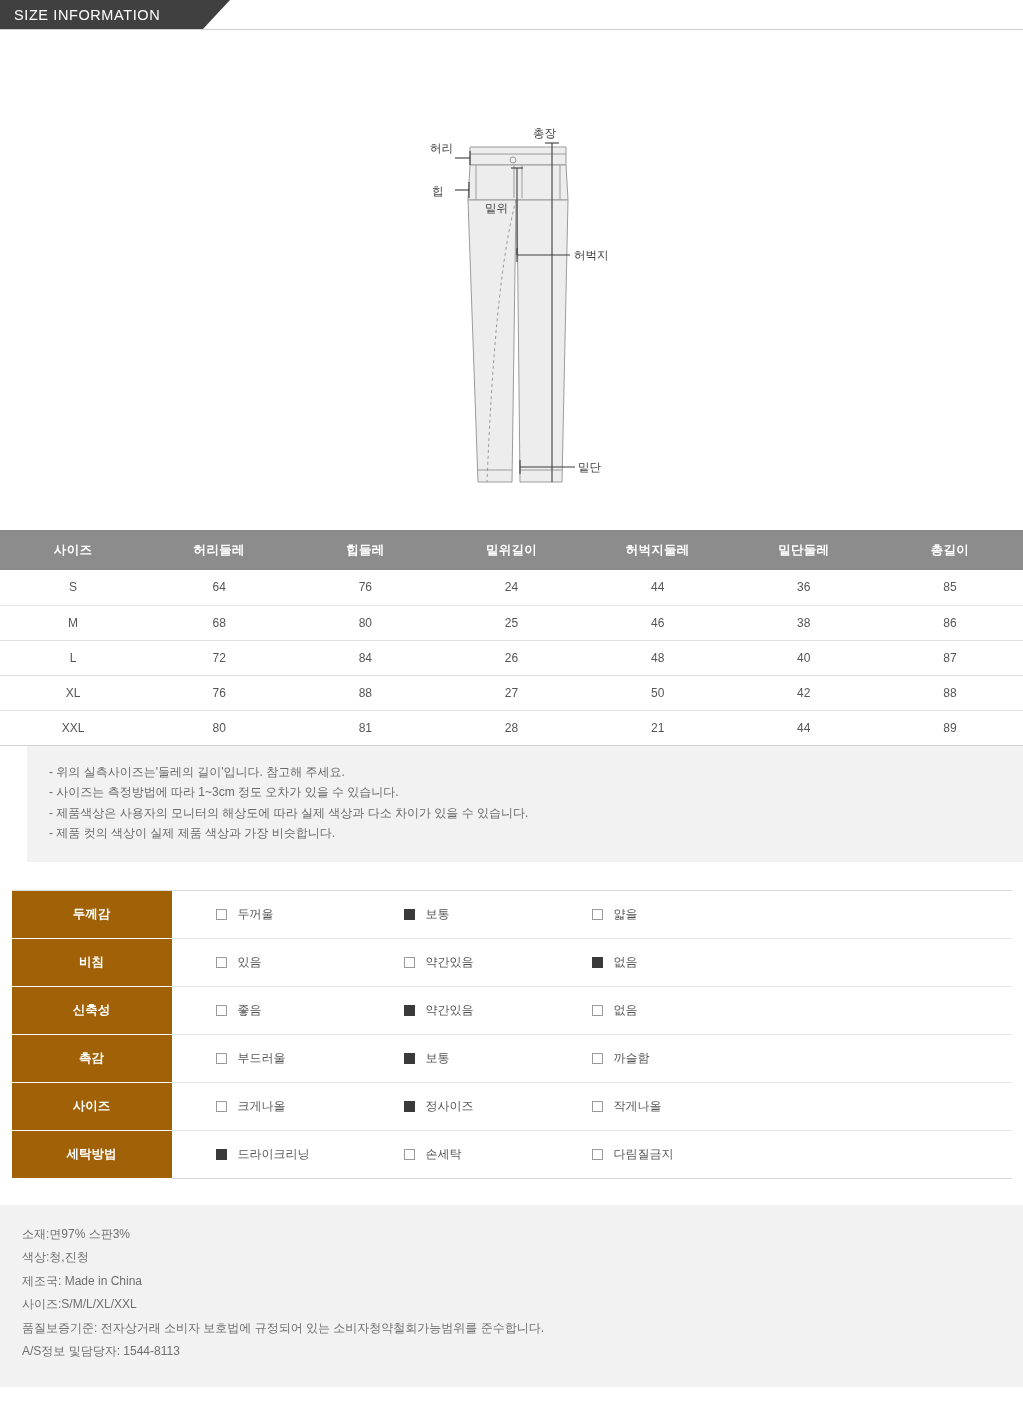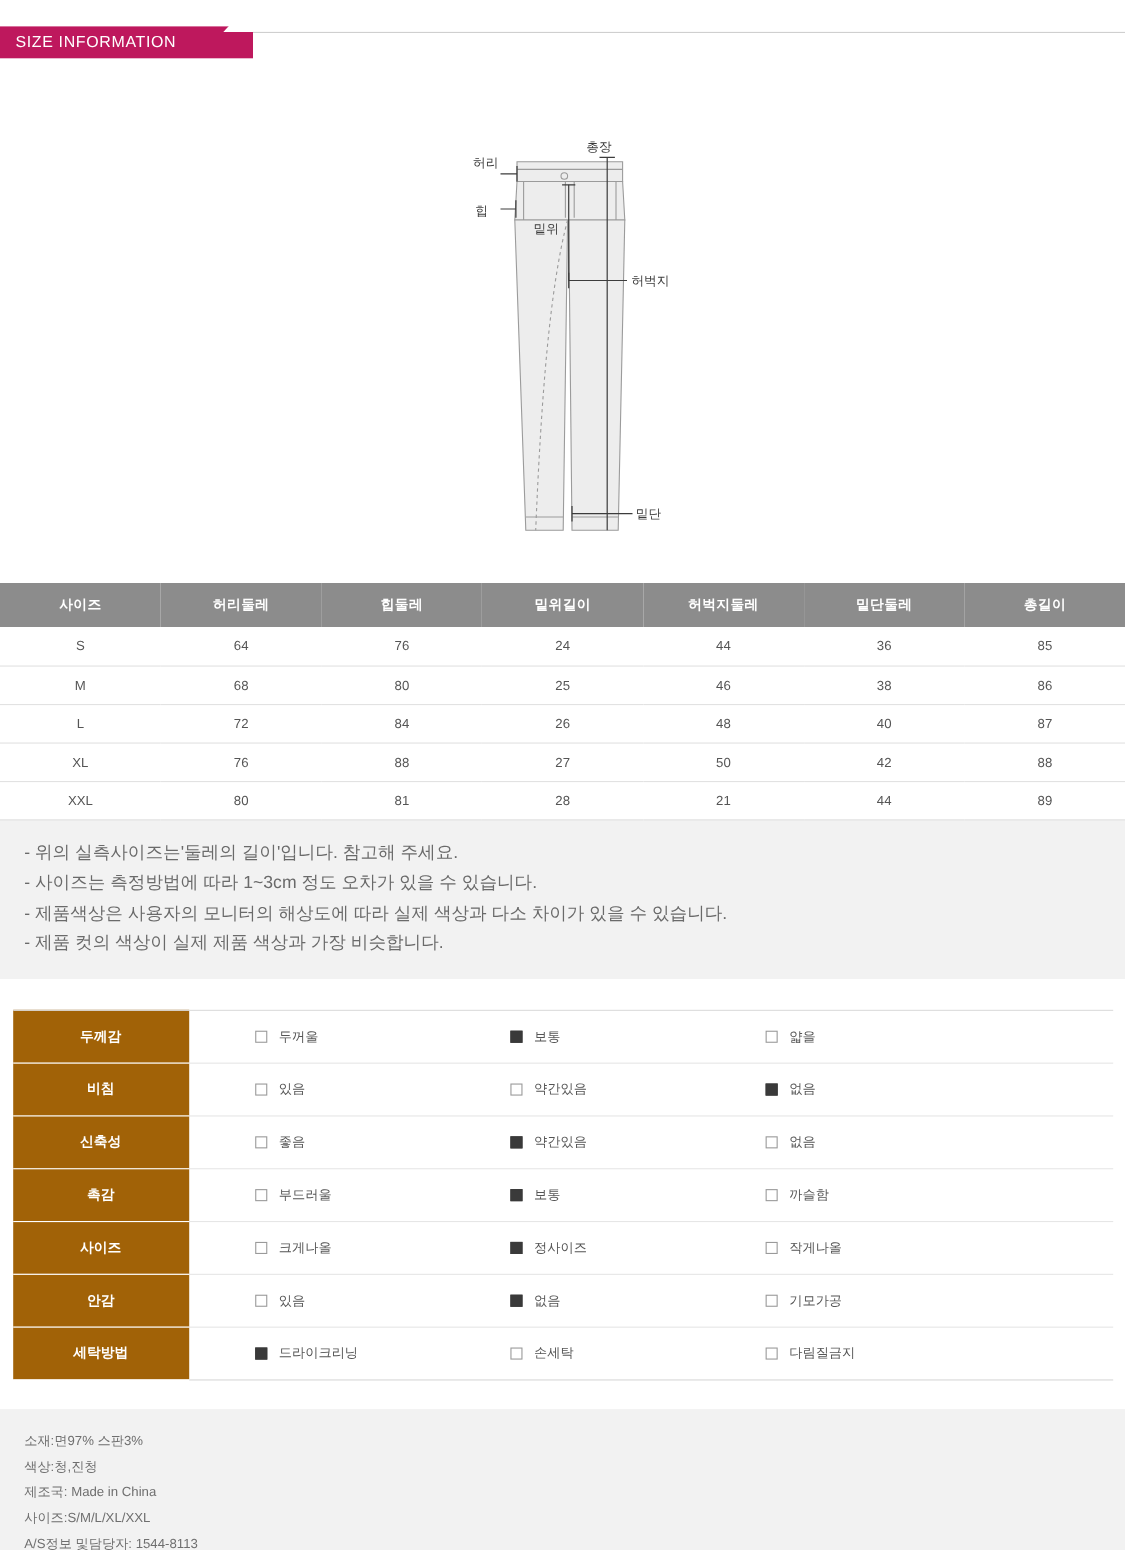--- a/index.html
+++ b/index.html
@@ -19,28 +19,27 @@
     position: relative;
     height: 30px;
     background: #ffffff;
     border-bottom: 1px solid #cfcfcf;
   }
   .header-tab {
     position: absolute;
     left: 0; top: 0;
     height: 29px;
     width: 230px;
-    background: #be185d;
+    background: #404040;
     color: #ffffff;
     font-size: 14.5px;
     letter-spacing: 0.6px;
     display: flex;
     align-items: center;
     padding-left: 14px;
-    margin-top: 24px;
   }
   .header-tab-slant {
     position: absolute;
     left: 203px; top: 0;
     width: 0; height: 0;
     border-bottom: 29px solid #ffffff;
     border-left: 27px solid transparent;
   }
 
   
@@ -73,22 +72,23 @@
     color: #555555;
     border-bottom: 1px solid #e2e2e2;
   }
   .size-table tbody tr:last-child td { border-bottom: 1px solid #d4d4d4; }
 
   
   .notes {
     background: #f2f2f2;
     padding: 16px 34px 18px 22px;
     line-height: 1.72;
-    font-size: 16px;
+    font-size: 12px;
     color: #6a6a6a;
+    margin-left: 27px;
   }
 
   
   .attr-spacer { height: 28px; background: #ffffff; }
   .attr-table {
     width: 1000px;
     margin: 0 auto;
     border-collapse: collapse;
     table-layout: fixed;
     border-top: 1px solid #dcdcdc;
@@ -102,21 +102,21 @@
     height: 48px;
     text-align: center;
     border-bottom: 1px solid #ffffff;
   }
   .attr-table td {
     height: 48px;
     border-bottom: 1px solid #e6e6e6;
     padding: 0;
   }
   .attr-table tr:last-child td { border-bottom: 1px solid #d8d8d8; }
-  .opt-row { display: flex; align-items: center; padding-left: 60px; gap: 44px; }
+  .opt-row { display: flex; align-items: center; padding-left: 44px; }
   .opt {
     display: flex;
     align-items: center;
     width: 188px;
     font-size: 12px;
     color: #555555;
   }
   .box {
     width: 11px; height: 11px;
     border: 1px solid #9a9a9a;
@@ -364,39 +364,20 @@
             <span>정사이즈</span>
           </div>
           <div class="opt">
             <span class="box"></span>
             <span>작게나올</span>
           </div>
         </div>
       </td>
     </tr>
     <tr>
-      <th>안감</th>
-      <td>
-        <div class="opt-row">
-          <div class="opt">
-            <span class="box"></span>
-            <span>있음</span>
-          </div>
-          <div class="opt">
-            <span class="box checked"></span>
-            <span>없음</span>
-          </div>
-          <div class="opt">
-            <span class="box"></span>
-            <span>기모가공</span>
-          </div>
-        </div>
-      </td>
-    </tr>
-    <tr>
       <th>세탁방법</th>
       <td>
         <div class="opt-row">
           <div class="opt">
             <span class="box checked"></span>
             <span>드라이크리닝</span>
           </div>
           <div class="opt">
             <span class="box"></span>
             <span>손세탁</span>
@@ -409,14 +390,15 @@
       </td>
     </tr>
   </tbody>
 </table>
 
 <div class="footer-info">
   <div>소재:면97% 스판3%</div>
   <div>색상:청,진청</div>
   <div>제조국: Made in China</div>
   <div>사이즈:S/M/L/XL/XXL</div>
+  <div>품질보증기준: 전자상거래 소비자 보호법에 규정되어 있는 소비자청약철회가능범위를 준수합니다.</div>
   <div>A/S정보 및담당자: 1544-8113</div>
 </div>
 
 </body></html>

